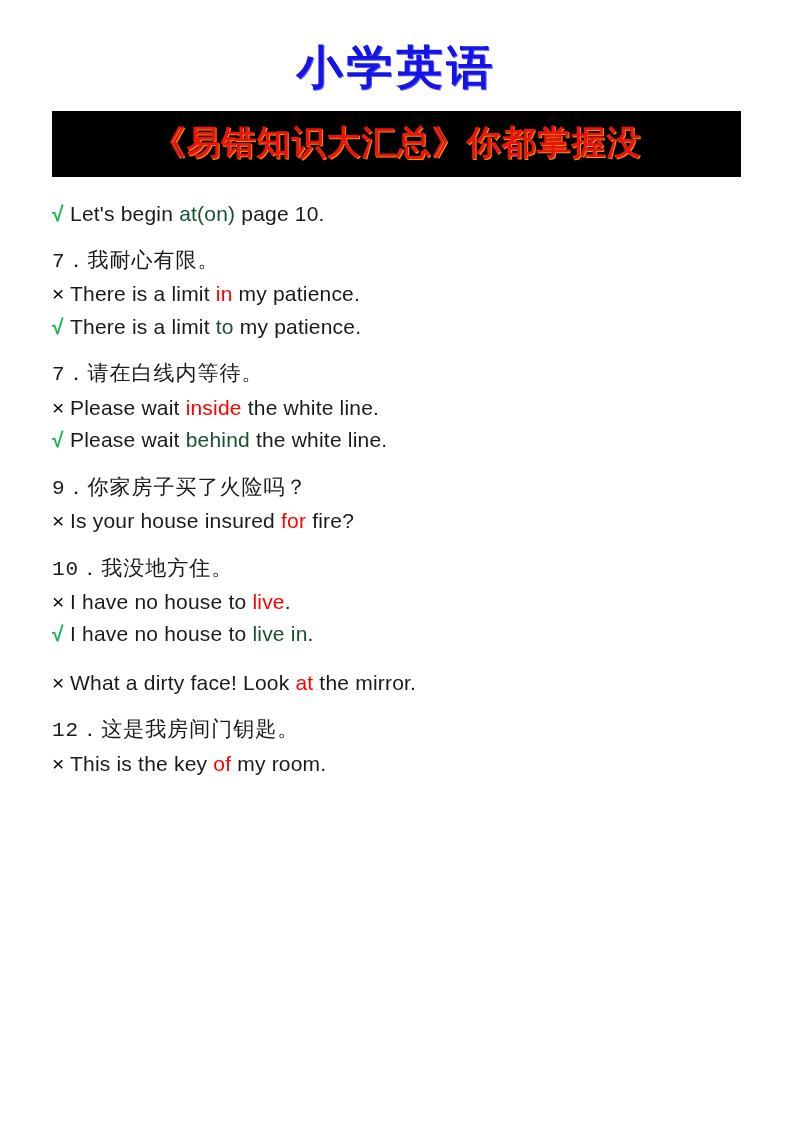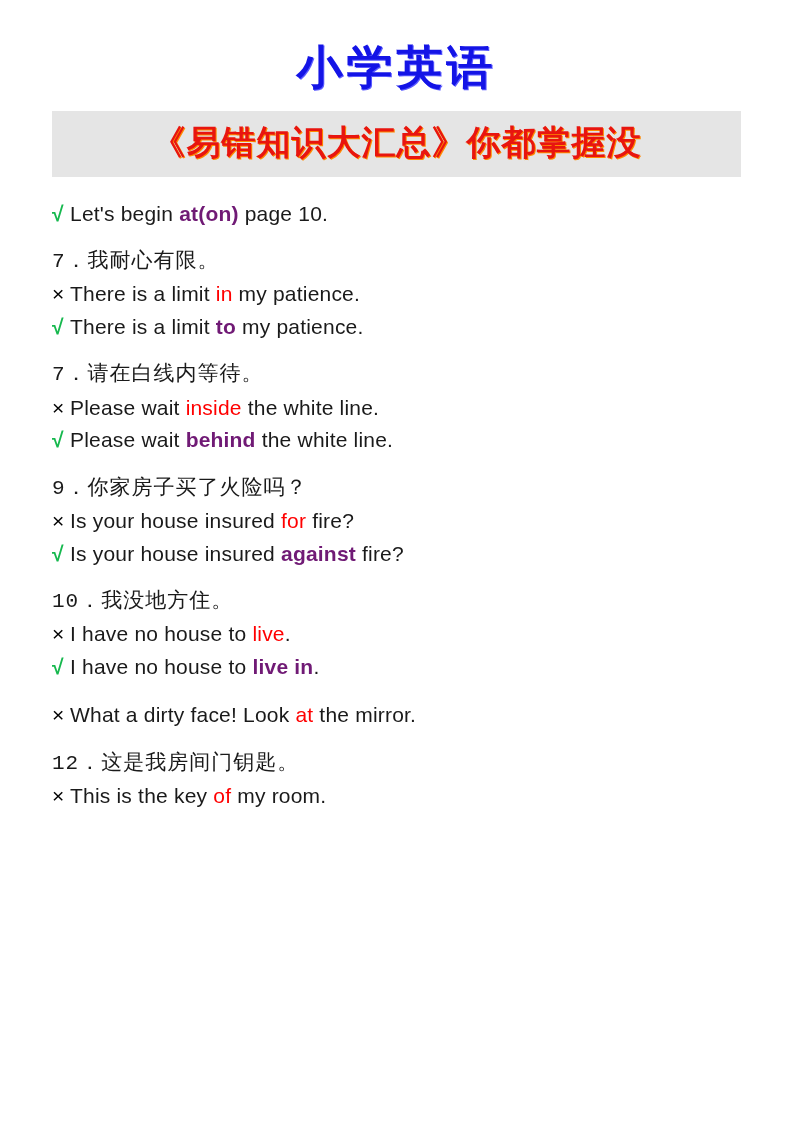--- a/index.html
+++ b/index.html
@@ -27,21 +27,21 @@
     font-weight: bold;
     font-size: 46px;
     color: #1414e6;
     letter-spacing: 4px;
     padding-top: 42px;
     line-height: 1.1;
     text-shadow: 1px 1px 0 #5b5bff;
   }
   .subtitle-band {
     margin-top: 18px;
-    background: #e5e5e5;
+    background: #000000;
     text-align: center;
     padding: 9px 0 11px 0;
     box-sizing: border-box;
   }
   .subtitle-band .sub {
     font-family: "DejaVu Serif", "Liberation Serif", serif;
     font-weight: bold;
     font-size: 34px;
     color: #e8150f;
     letter-spacing: 1px;
@@ -77,22 +77,21 @@
   .mark-right {
     color: #16b84e;
     display: inline-block;
     width: 18px;
     font-weight: bold;
   }
   .hl-wrong {
     color: #ff0000;
   }
   .hl-right {
-    color: #701a75;
-    font-weight: bold;
+    color: #14532d;
   }
   .seg {
     display: inline;
   }
 </style>
 </head>
 <body>
 
 <div class="page">
 
@@ -113,21 +112,20 @@
           <div class="line"><span class="mark-right">√</span><span class="seg">There is a limit </span><span class="seg hl-right">to</span><span class="seg"> my patience.</span></div>
         </div>
         <div class="group">
           <div class="line zh">7．请在白线内等待。</div>
           <div class="line"><span class="mark-wrong">×</span><span class="seg">Please wait </span><span class="seg hl-wrong">inside</span><span class="seg"> the white line.</span></div>
           <div class="line"><span class="mark-right">√</span><span class="seg">Please wait </span><span class="seg hl-right">behind</span><span class="seg"> the white line.</span></div>
         </div>
         <div class="group">
           <div class="line zh">9．你家房子买了火险吗？</div>
           <div class="line"><span class="mark-wrong">×</span><span class="seg">Is your house insured </span><span class="seg hl-wrong">for</span><span class="seg"> fire?</span></div>
-          <div class="line"><span class="mark-right">√</span><span class="seg">Is your house insured </span><span class="seg hl-right">against</span><span class="seg"> fire?</span></div>
         </div>
         <div class="group">
           <div class="line zh">10．我没地方住。</div>
           <div class="line"><span class="mark-wrong">×</span><span class="seg">I have no house to </span><span class="seg hl-wrong">live</span><span class="seg">.</span></div>
           <div class="line"><span class="mark-right">√</span><span class="seg">I have no house to </span><span class="seg hl-right">live in</span><span class="seg">.</span></div>
         </div>
         <div class="group">
           <div class="line"><span class="mark-wrong">×</span><span class="seg">What a dirty face! Look </span><span class="seg hl-wrong">at</span><span class="seg"> the mirror.</span></div>
         </div>
         <div class="group">

